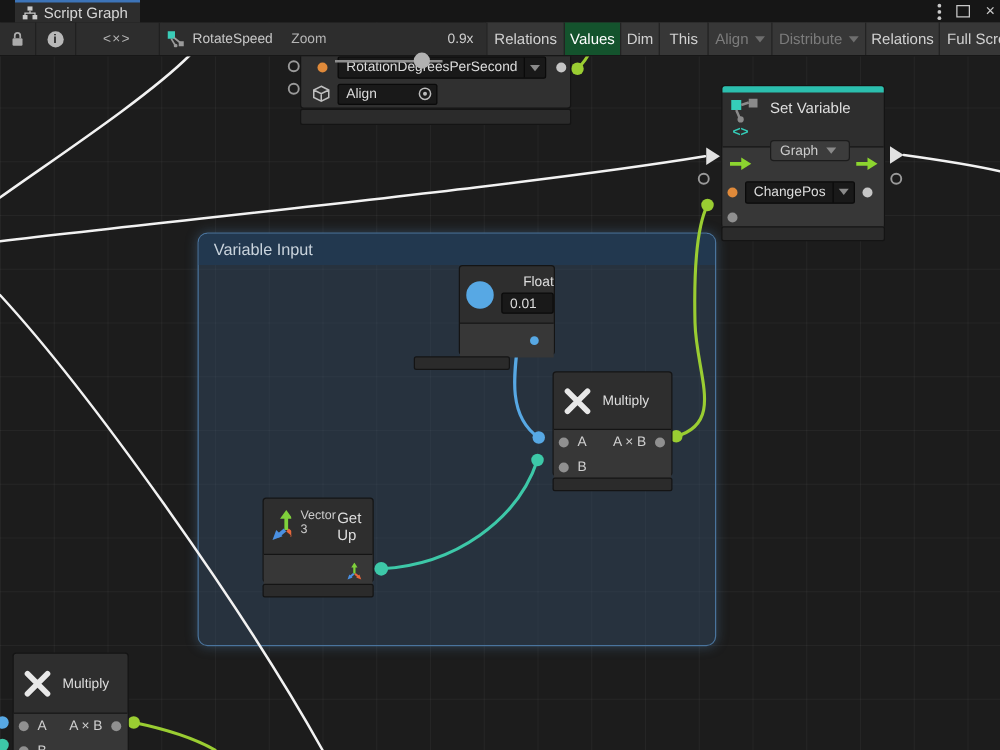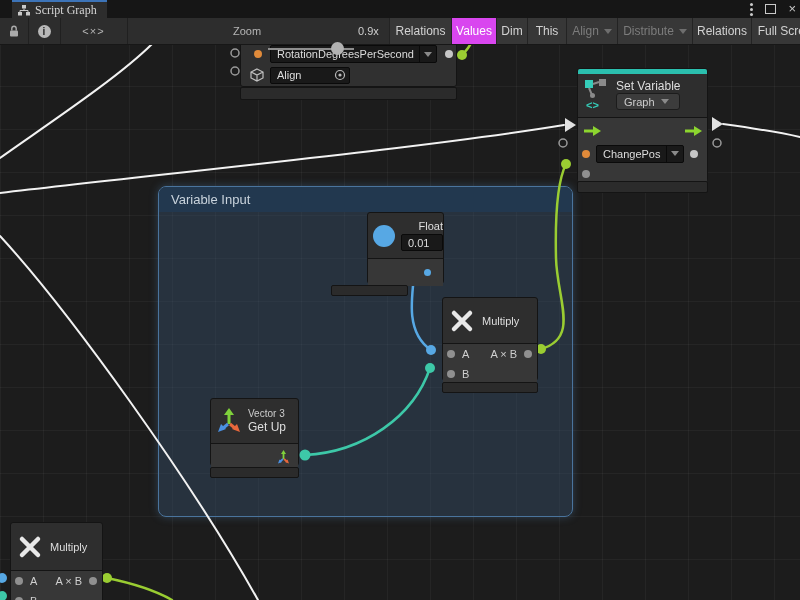--- a/index.html
+++ b/index.html
@@ -6,21 +6,21 @@
   body{width:800px;height:600px;overflow:hidden;position:relative;
        font-family:"Liberation Sans",sans-serif;
        background-color:#1c1c1c;
        background-image:linear-gradient(rgba(255,255,255,.04) 1px,transparent 1px),
                         linear-gradient(90deg,rgba(255,255,255,.04) 1px,transparent 1px);
        background-size:43px 43px;color:#d4d4d4;-webkit-font-smoothing:antialiased;}
   .abs{position:absolute;}
   
   #tabbar{left:0;top:0;width:800px;height:18px;background:#161616;z-index:10;}
   #tab{left:12px;top:0;height:16px;background:#2d2d2d;border-top:2px solid #3d74b8;
-       display:flex;align-items:center;gap:5px;padding:0 10px 0 6px;font-family:Liberation Serif, serif;}
+       display:flex;align-items:center;gap:5px;padding:0 10px 0 6px;}
   #tab span{font-size:12px;color:#d6d6d6;white-space:nowrap;}
   #winctl{right:4px;top:2px;display:flex;align-items:center;gap:12px;height:14px;}
   .vdots{width:3px;height:3px;border-radius:50%;background:#c9c9c9;
          box-shadow:0 -5px 0 #c9c9c9,0 5px 0 #c9c9c9;}
   .maxbox{width:9px;height:8px;border:1.5px solid #c9c9c9;}
   .closex{font-size:13px;color:#c9c9c9;line-height:10px;}
   #toolbar{left:0;top:18px;width:800px;height:26px;background:#2d2d2d;
            border-bottom:1px solid #171717;z-index:10;}
   .tbtn{height:26px;display:flex;align-items:center;justify-content:center;
         border-right:1px solid #202020;color:#bdbdbd;font-size:11px;}
@@ -32,21 +32,21 @@
   #graphref{left:134px;top:0;height:26px;display:flex;align-items:center;gap:6px;}
   #graphref span{font-size:11px;color:#c8c8c8;}
   #zoomlbl{left:233px;top:7px;font-size:11px;color:#b5b5b5;}
   #zoomtrack{left:268px;top:30px;width:86px;height:2px;background:#8e8e8e;}
   #zoomhandle{left:331px;top:24px;width:13px;height:13px;border-radius:50%;background:#b2b2b2;}
   #zoomval{left:358px;top:7px;font-size:11px;color:#cfcfcf;}
   #btnrow{left:389px;top:0px;height:26px;display:flex;z-index:11;}
   .bseg{height:26px;display:flex;align-items:center;justify-content:center;gap:5px;
         background:#373737;border-left:1px solid #232323;font-size:12px;color:#d2d2d2;
         white-space:nowrap;}
-  .bseg.active{background:#d946ef;color:#fff;}
+  .bseg.active{background:#14532d;color:#fff;}
   .bseg.disabled{color:#7c7c7c;}
   .caret-down{width:0;height:0;border-left:4px solid transparent;border-right:4px solid transparent;
               border-top:5px solid #8a8a8a;}
   .bseg.disabled .caret-down{border-top-color:#6e6e6e;}
   
   #group{left:158px;top:186px;width:413px;height:329px;z-index:1;border-radius:8px;
          background:rgba(58,88,118,.38);border:1px solid #4a749d;
          box-shadow:0 0 9px rgba(90,140,190,.35);}
   #group-header{left:0;top:0;right:0;height:25px;background:#22384f;border-radius:7px 7px 0 0;
                 display:flex;align-items:center;padding-left:12px;font-size:13px;color:#c9d3dc;}
@@ -144,21 +144,21 @@
 <div class="node" style="left:577px;top:68px;width:129px;height:112px;">
   <div style="height:5px;background:#2bbfae;border-radius:2px 2px 0 0;"></div>
   <div class="hrow" style="height:39px;padding:2px 6px;gap:6px;align-items:flex-start;">
     <svg width="26" height="32" style="margin-top:2px;">
       <rect x="1" y="2" width="8" height="8" fill="#35cdb9"></rect>
       <rect x="15" y="1" width="7" height="7" fill="#8a8a8a"></rect>
       <path d="M9 6 L15 4 M5 10 L8 17" stroke="#8a8a8a" stroke-width="2" fill="none"></path>
       <rect x="6" y="15" width="5" height="5" rx="2.5" fill="#8a8a8a"></rect>
       <text x="2" y="31" font-size="11" font-weight="bold" fill="#35cdb9" font-family="Liberation Sans,sans-serif">&lt;&gt;</text>
     </svg>
-    <div style="display:flex;flex-direction:column;gap:0;padding-top:3px;">
+    <div style="display:flex;flex-direction:column;gap:19px;padding-top:3px;">
       <span class="ntitle">Set Variable</span>
       <div class="pill">
         <span>Graph</span>
         <span class="caret-down"></span>
       </div>
     </div>
   </div>
   <div class="nbody" style="height:66px;border-top:1px solid #141414;">
     <div class="hrow" style="height:25px;padding:0 4px;">
       <svg width="20" height="12">
@@ -228,21 +228,21 @@
 <div class="node" style="left:210px;top:398px;width:87px;height:66px;">
   <div class="hrow" style="height:40px;padding:2px 6px;gap:7px;">
     <svg width="24" height="26">
       <path d="M12 16 L12 5" stroke="#7fd13b" stroke-width="3"></path>
         <polygon points="7,7 12,0 17,7" fill="#7fd13b"></polygon>
       <path d="M11 16 L5 21" stroke="#4a90e2" stroke-width="3"></path>
         <polygon points="9,21 1,24 4,16" fill="#4a90e2"></polygon>
       <path d="M13 16 L19 21" stroke="#e8683c" stroke-width="3"></path>
         <polygon points="20,16 23,24 15,21" fill="#e8683c"></polygon>
     </svg>
-    <div style="display:flex;flex-direction:column;gap:1px;">
+    <div style="display:flex;gap:1px;">
       <span style="font-size:10px;color:#cccccc;">Vector 3</span>
       <span class="ntitle">Get Up</span>
     </div>
   </div>
   <div class="nbody hrow" style="height:25px;border-top:1px solid #141414;padding:0 8px 0 4px;">
     <svg width="13" height="14" style="margin-left:auto;">
       <path d="M6.5 9 L6.5 3" stroke="#7fd13b" stroke-width="1.8"></path>
         <polygon points="4,4 6.5,0 9,4" fill="#7fd13b"></polygon>
       <path d="M6 9 L2.5 12" stroke="#4a90e2" stroke-width="1.8"></path>
         <polygon points="5,12 1,13.5 2.5,9.5" fill="#4a90e2"></polygon>
@@ -297,20 +297,29 @@
       <rect x="3" y="6.5" width="8" height="6" rx="1" fill="#ababab"></rect>
       <path d="M4.8 6.5 V4.5 a2.2 2.2 0 0 1 4.4 0 V6.5" stroke="#ababab" stroke-width="1.4" fill="none"></path>
     </svg>
   </div>
   <div id="infobtn" class="tbtn abs">
     <div class="infocirc">i</div>
   </div>
   <div id="codebtn" class="tbtn abs">
     <span>&lt;×&gt;</span>
   </div>
+  <div id="graphref" class="abs">
+    <svg width="14" height="14">
+      <rect x="0" y="1" width="6" height="6" fill="#3accb8"></rect>
+      <path d="M5 6 L10 10 M3 7 L6 12" stroke="#9a9a9a" stroke-width="1.3" fill="none"></path>
+      <rect x="9" y="9" width="4" height="4" fill="#9a9a9a"></rect>
+      <rect x="5" y="11" width="3" height="3" rx="1.5" fill="#9a9a9a"></rect>
+    </svg>
+    <span>RotateSpeed</span>
+  </div>
   <span id="zoomlbl" class="abs">Zoom</span>
   <div id="zoomtrack" class="abs"></div>
   <div id="zoomhandle" class="abs"></div>
   <span id="zoomval" class="abs">0.9x</span>
   <div id="btnrow" class="abs">
     <div class="bseg" style="width:61px;">
         <span>Relations</span>
       </div>
     <div class="bseg active" style="width:44px;">
         <span>Values</span>

